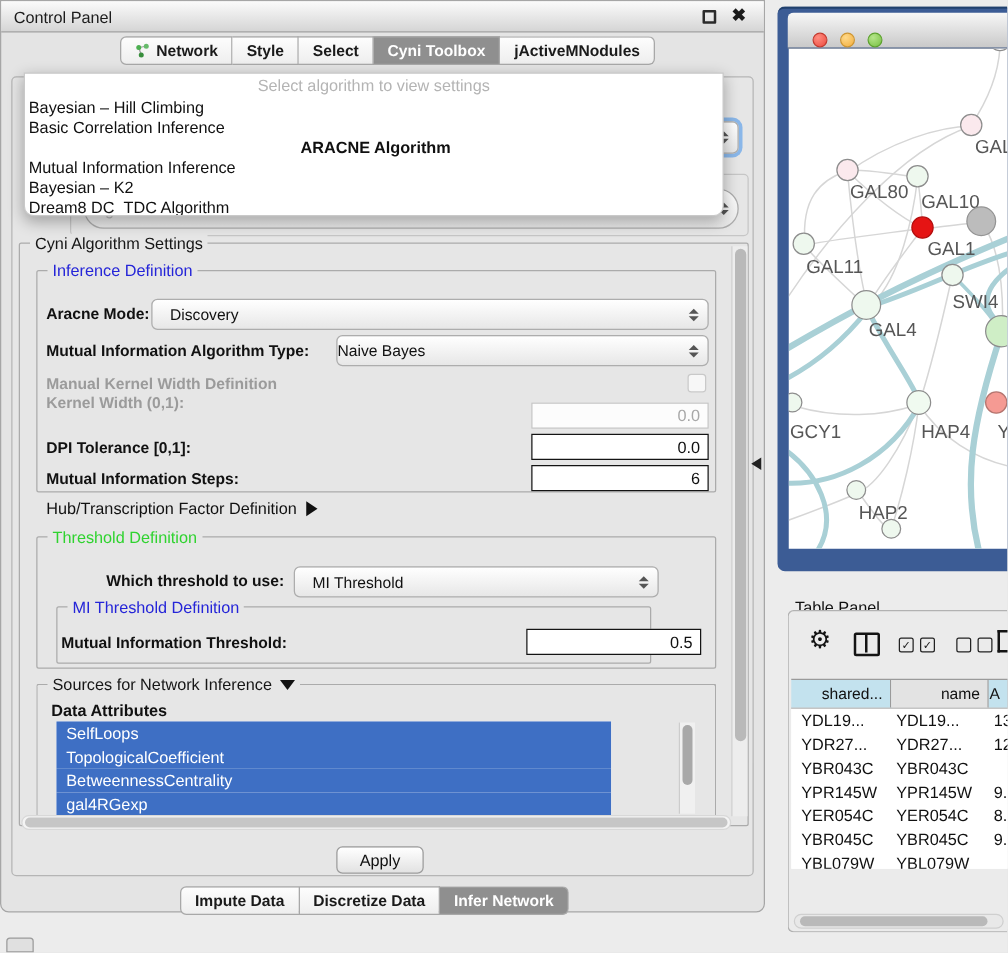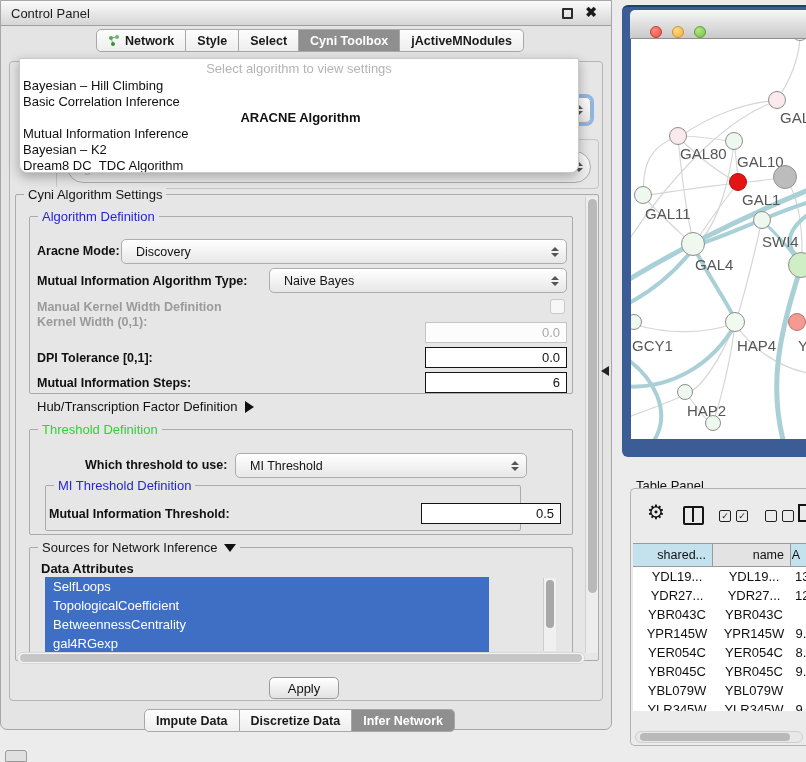--- a/index.html
+++ b/index.html
@@ -106,21 +106,21 @@
   .split-icon { position:absolute; left:52px; top:11px; width:21px; height:19px; border:2.5px solid #141414; border-radius:2px; }
   .split-icon::after { content:""; position:absolute; left:6.5px; top:0; width:2.5px; height:14px; background:#141414; }
   .cbx { position:absolute; width:12px; height:12px; border:1.7px solid #222; border-radius:2px; font-size:9px;
     color:#222; display:flex; align-items:center; justify-content:center; top:15px; }
   .doc-icon { position:absolute; left:167px; top:9px; width:12px; height:18px; border:2.5px solid #141414; border-right:none; }
 
   .tp-table { left:2px; top:54px; width:174px; }
   .tp-head { display:flex; height:24px; border-top:1px solid #9a9a9a; border-bottom:1px solid #9a9a9a; }
   .tp-th { font-size:12.5px; color:#111; display:flex; align-items:center; justify-content:flex-end;
     padding-right:6px; border-right:1px solid #9a9a9a; }
-  .tp-body { height:144px; overflow:hidden; background:#fff;text-align:center; }
+  .tp-body { height:128px; overflow:hidden; background:#fff; }
   .tp-row { display:flex; height:19px; align-items:center; background:#fff; }
   .tp-td { font-size:13px; color:#111; overflow:hidden; white-space:nowrap; }
   .tp-hscroll { left:4px; top:242px; width:168px; height:12px; background:#e8e8e8; border:1px solid #cfcfcf; border-radius:6px; }
   .tp-hthumb { left:4px; top:1px; width:150px; height:8px; background:#b9b9b9; border-radius:4px; }
 
   .mini-button { left:5px; top:750px; width:22px; height:12px; border:1.5px solid #9a9a9a; background:#e0e0e0; border-radius:3px 3px 0 0; }
 </style>
 </head>
 <body>
 
@@ -174,32 +174,32 @@
         <i class="up"></i>
         <i class="dn"></i>
       </span>
   </div>
 
   <div class="abs fieldset settings">
     <span class="legend" style="left:8px">Cyni Algorithm Settings</span>
   </div>
 
   <div class="abs fieldset grp-algdef">
-    <span class="legend t-blue" style="left:8px">Algorithm Definition</span>
+    <span class="legend t-blue" style="left:8px">Inference Definition</span>
   </div>
   <span class="abs lbl" style="left:36px; top:243px">Aracne Mode:</span>
   <div class="abs combo" style="left:120px; top:238px; width:446px; height:25px; padding-left:14px">
     <span>Discovery</span>
     <span class="spin">
         <i class="up"></i>
         <i class="dn"></i>
       </span>
   </div>
   <span class="abs lbl" style="left:36px; top:273px">Mutual Information Algorithm Type:</span>
-  <div class="abs combo" style="left:268px; top:267px; width:298px; height:25px; padding-left:14px">
+  <div class="abs combo" style="left:268px; top:267px; width:298px; height:25px; ">
     <span>Naive Bayes</span>
     <span class="spin">
         <i class="up"></i>
         <i class="dn"></i>
       </span>
   </div>
   <span class="abs lbl dis" style="left:36px; top:299px">Manual Kernel Width Definition</span>
   <div class="abs cb" style="left:549px; top:298px"></div>
   <span class="abs lbl dis" style="left:36px; top:314px">Kernel Width (0,1):</span>
   <div class="abs field dis" style="left:424px; top:321px; width:142px; height:21px">

